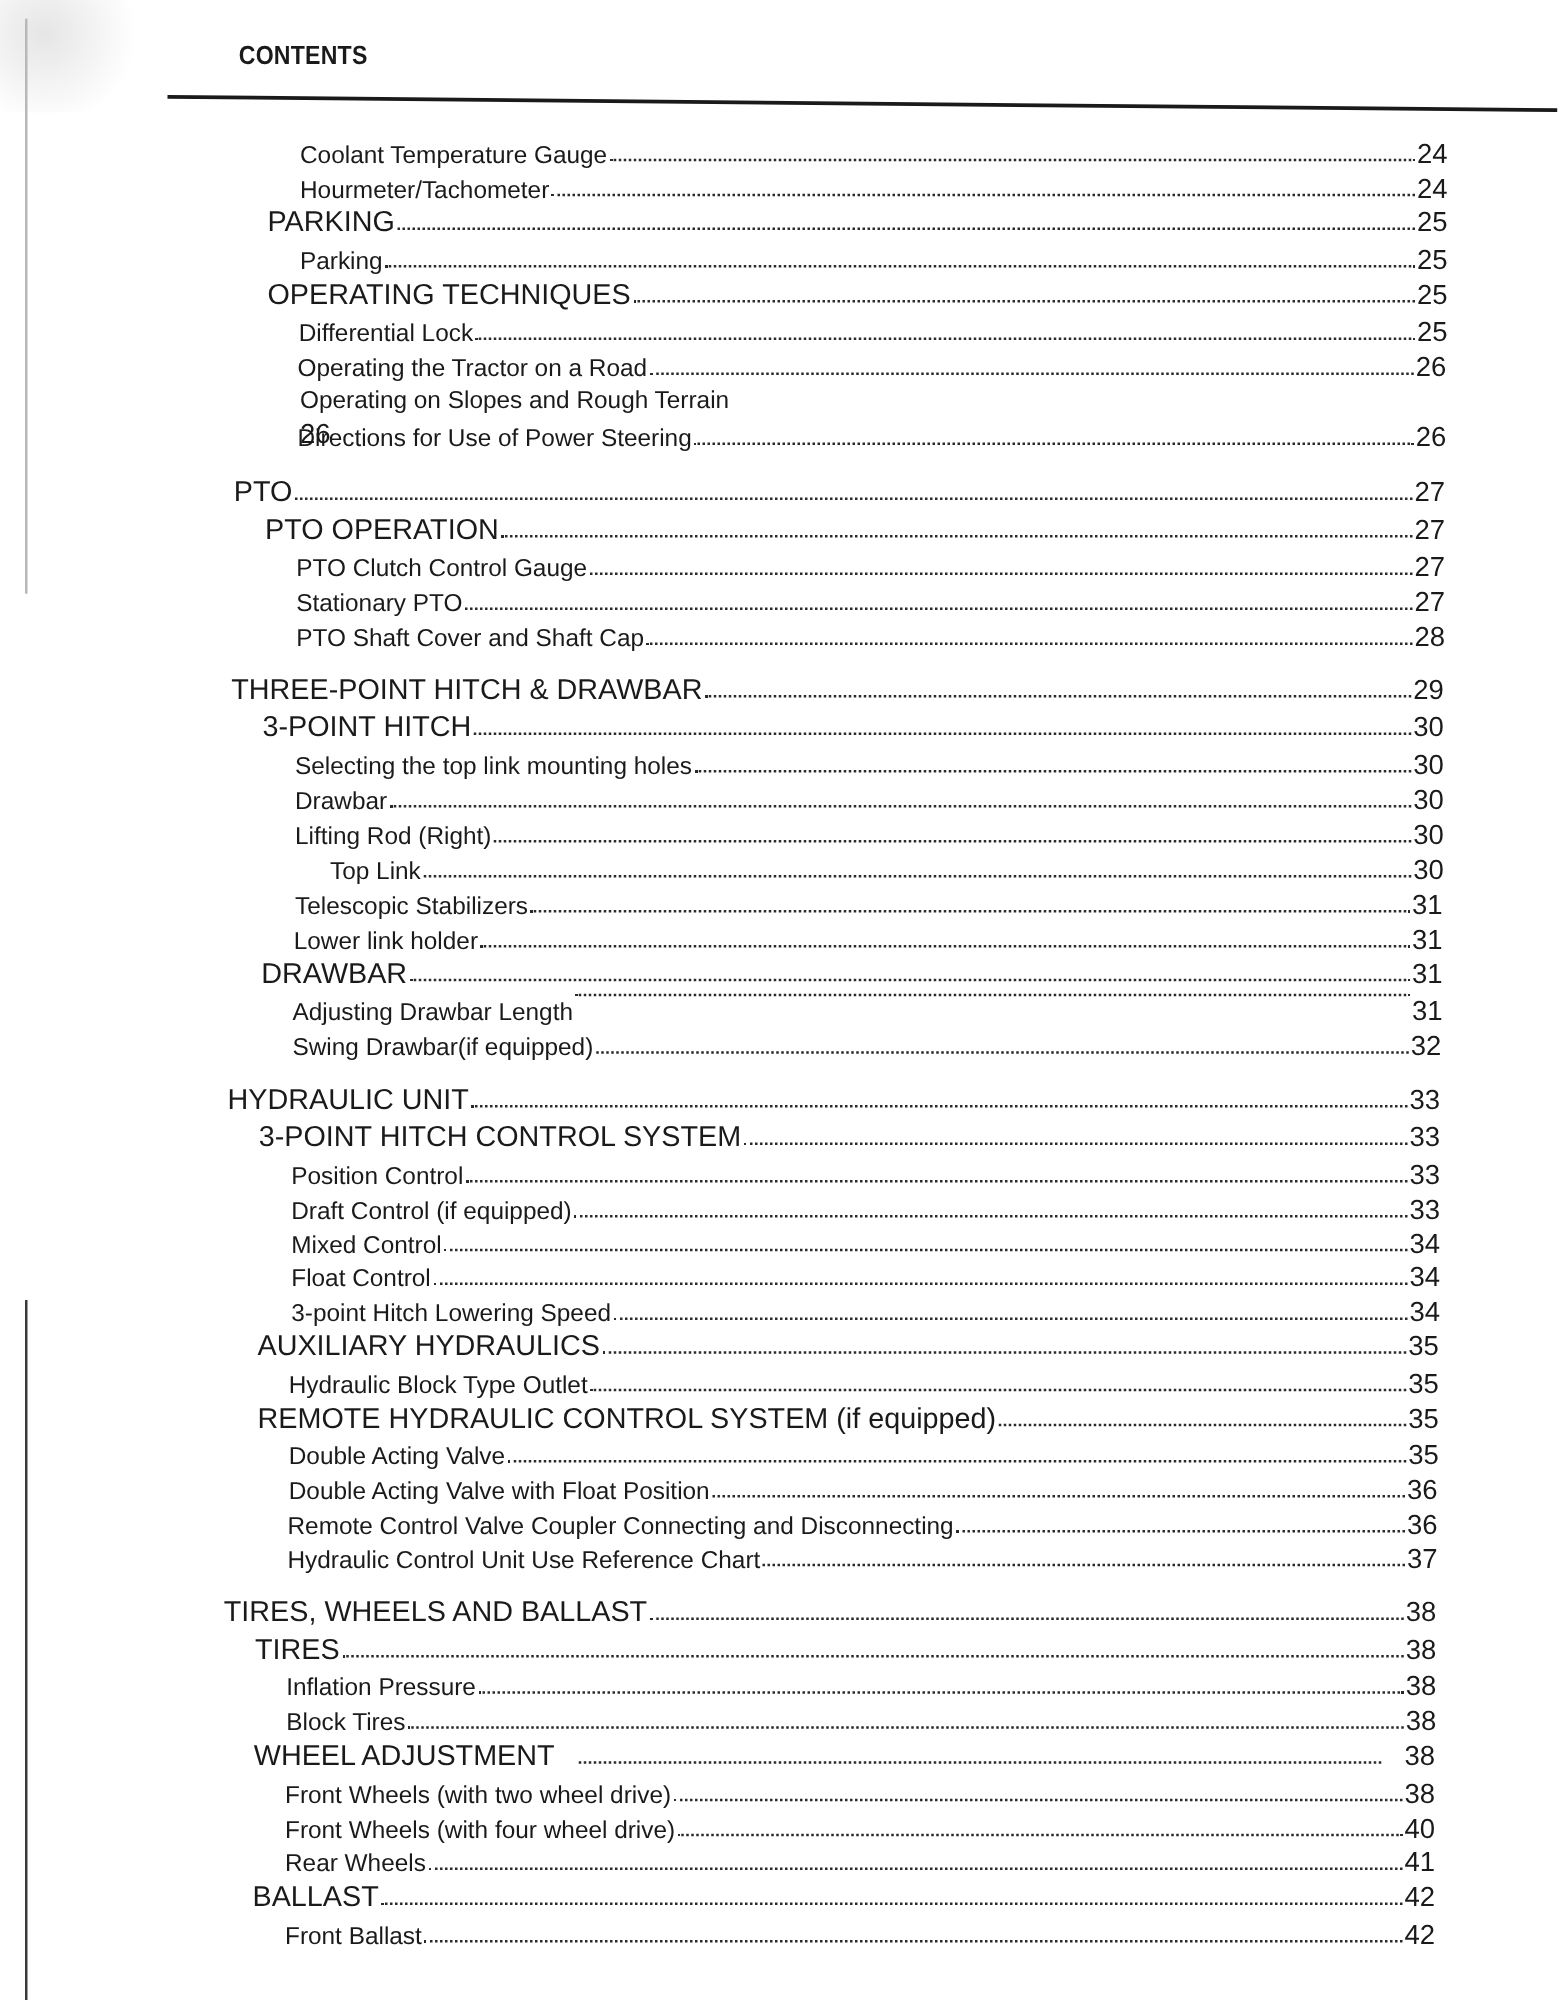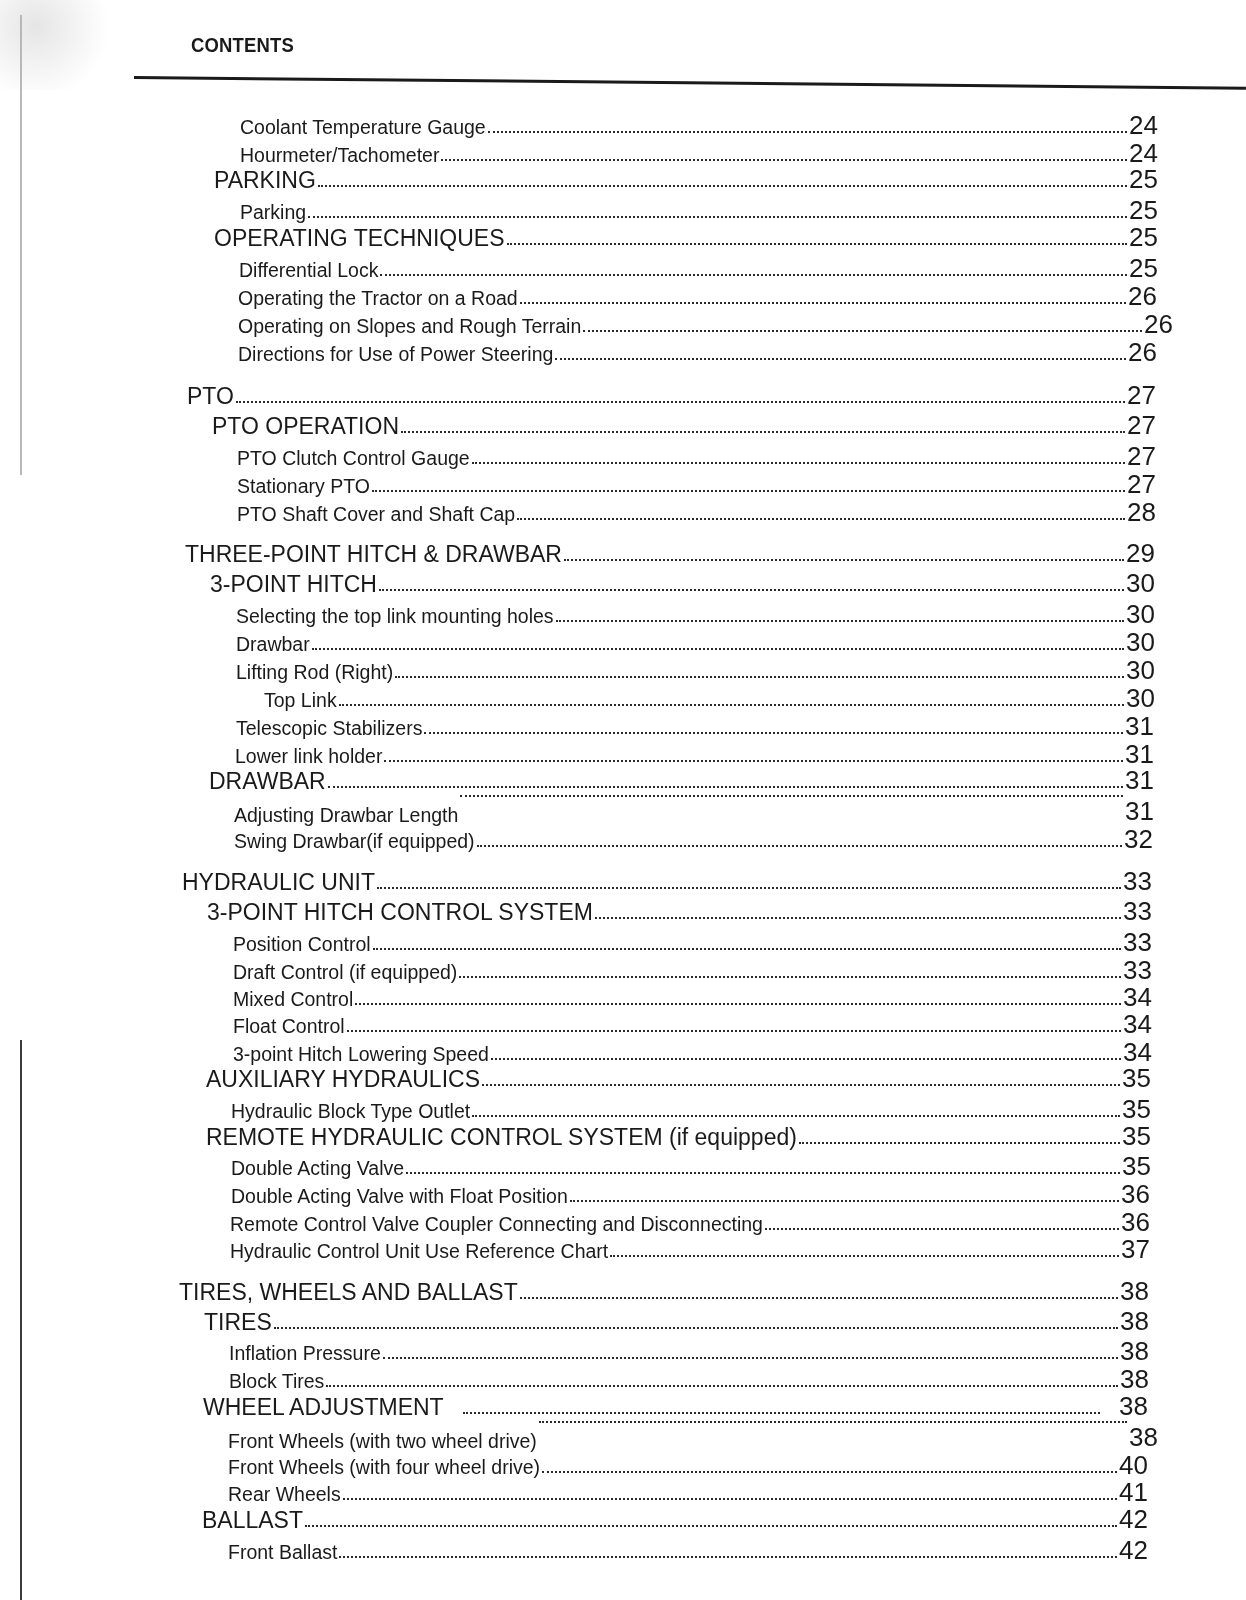--- a/index.html
+++ b/index.html
@@ -32,21 +32,21 @@
   .row {
     position: absolute; display: flex; align-items: baseline;
     white-space: nowrap;
   }
   .row .label { flex: 0 0 auto; }
   .row .dots {
     flex: 1 1 auto; overflow: hidden; margin: 0 2px;
     border-bottom: 2px dotted #2a2a2a; height: 0; align-self: baseline;
     position: relative; top: -1px;
   }
-  .row .page { flex: 0 0 auto; font-size: 26px; }
+  .row .page { flex: 0 0 auto; font-size: 22px; }
   .lvl1 .label { font-size: 23px; }
   .lvl2 .label { font-size: 23px; }
   .lvl3 .label { font-size: 19.5px; }
 </style>
 </head>
 <body>
 
 <div class="corner-noise"></div>
 <div class="left-rule"></div>
 <div class="left-rule-2"></div>
@@ -84,21 +84,21 @@
   <div class="row lvl3" style="top:253px;left:239px;right:88px;">
       <span class="label">Differential Lock</span>
       <span class="dots"></span>
       <span class="page">25</span>
     </div>
   <div class="row lvl3" style="top:281px;left:238px;right:89px;justify-content:center;">
       <span class="label">Operating the Tractor on a Road</span>
       <span class="dots"></span>
       <span class="page">26</span>
     </div>
-  <div class="row lvl3" style="top:309px;left:238px;right:73px;">
+  <div class="row lvl3" style="top:309px;left:238px;right:87px;flex-direction:column;">
       <span class="label">Operating on Slopes and Rough Terrain</span>
       <span class="dots"></span>
       <span class="page">26</span>
     </div>
   <div class="row lvl3" style="top:337px;left:238px;right:89px;">
       <span class="label">Directions for Use of Power Steering</span>
       <span class="dots"></span>
       <span class="page">26</span>
     </div>
 
@@ -273,21 +273,21 @@
   <div class="row lvl3" style="top:1364px;left:229px;right:97px;">
       <span class="label">Block Tires</span>
       <span class="dots"></span>
       <span class="page">38</span>
     </div>
   <div class="row lvl2" style="top:1391px;left:203px;right:98px;gap:17px;">
       <span class="label">WHEEL ADJUSTMENT</span>
       <span class="dots"></span>
       <span class="page">38</span>
     </div>
-  <div class="row lvl3" style="top:1422px;left:228px;right:88px;align-items:flex-end;">
+  <div class="row lvl3" style="top:1422px;left:228px;right:98px;">
       <span class="label">Front Wheels (with two wheel drive)</span>
       <span class="dots"></span>
       <span class="page">38</span>
     </div>
   <div class="row lvl3" style="top:1450px;left:228px;right:98px;">
       <span class="label">Front Wheels (with four wheel drive)</span>
       <span class="dots"></span>
       <span class="page">40</span>
     </div>
   <div class="row lvl3" style="top:1477px;left:228px;right:98px;">

